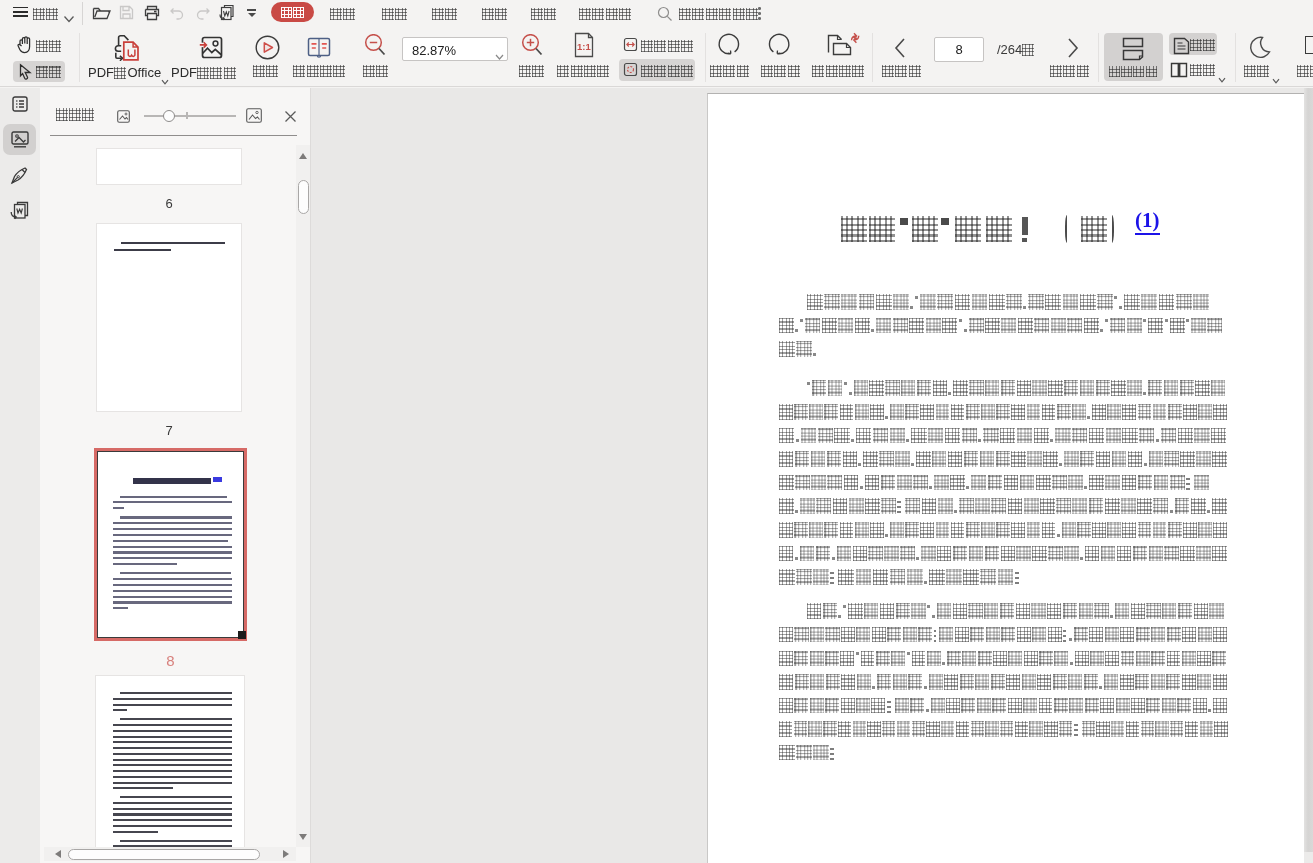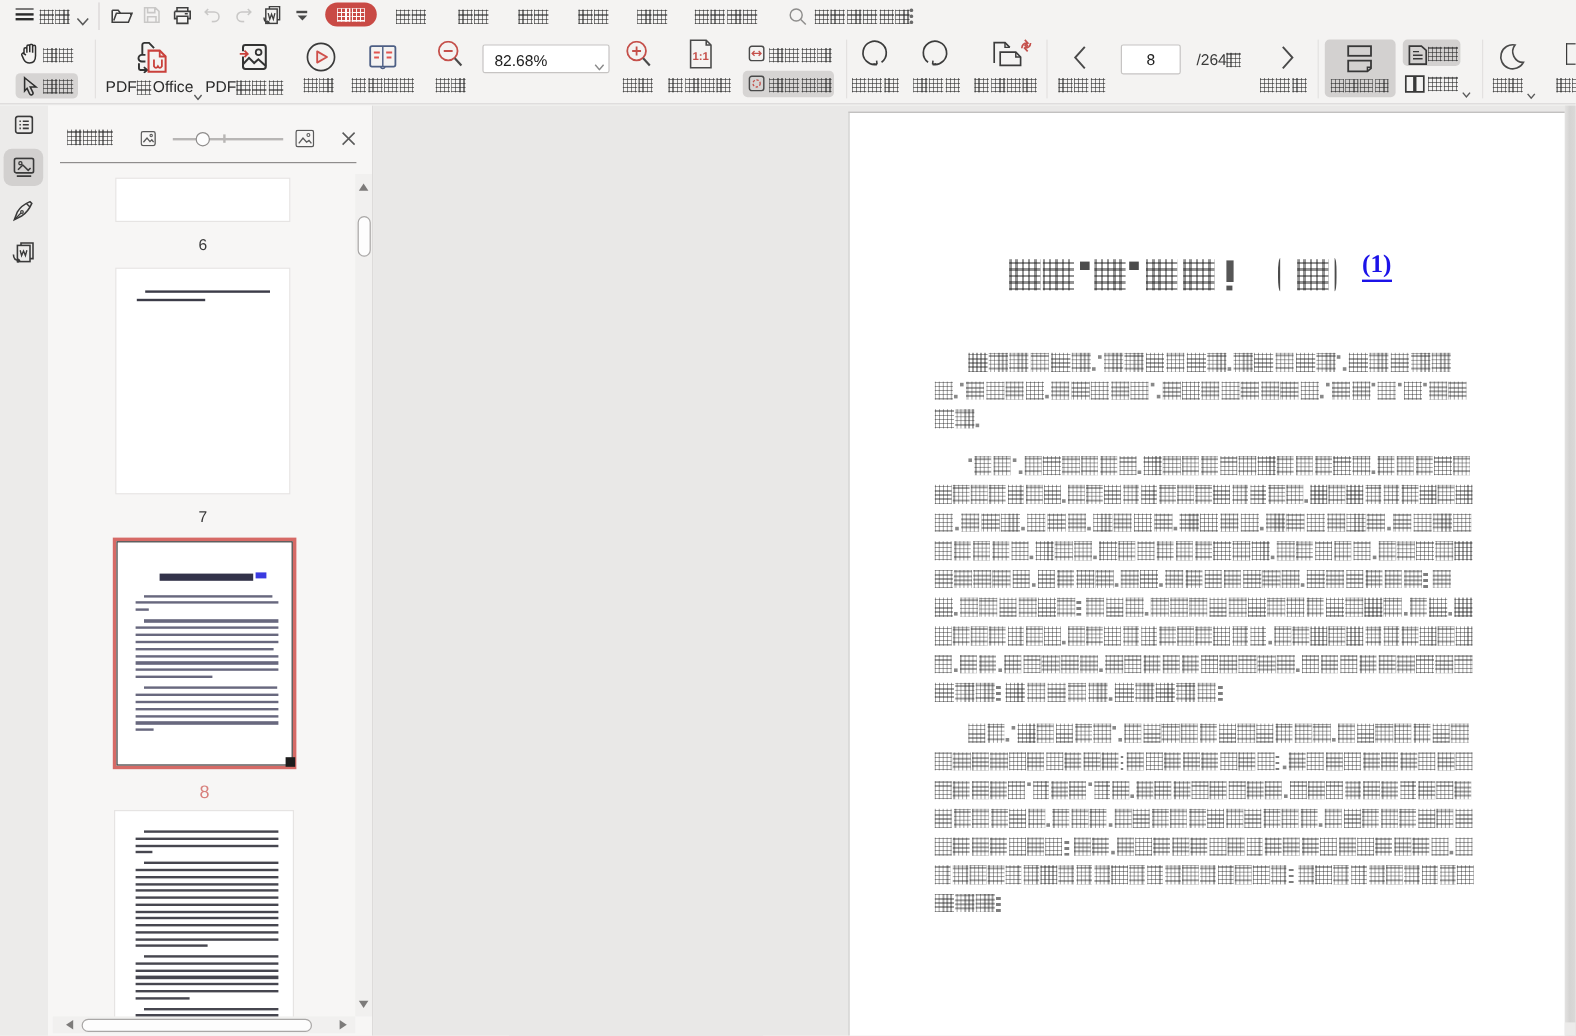--- a/index.html
+++ b/index.html
@@ -171,21 +171,21 @@
 <div class="a" style="left:364px;top:6px"><svg width="22" height="22" viewBox="0 0 22 22" fill="none">
         <circle cx="9.5" cy="8.5" r="7.8" stroke="#c5504b" stroke-width="1.5"></circle>
         <path d="M15 14.5 20.5 20.5" stroke="#4a4a4a" stroke-width="1.8"></path>
         <path d="M5.8 8.5h7.4" stroke="#c5504b" stroke-width="1.5"></path>
       </svg></div>
 <div class="a flex" style="left:362.6px;top:37px;width:26.8px">
       <i class="L " style="width:12.0px;height:12.0px"></i>
       <i class="L " style="width:12.0px;height:12.0px"></i>
     </div>
 <div class="a" style="left:402px;top:9px;width:106px;height:24px;background:#fff;border:1px solid #c6c4c3;border-radius:2px;color:#212121;font-size:13px">
-      <span style="position:absolute;left:9px;top:4.5px">82.68%</span>
+      <span style="position:absolute;left:9px;top:4.5px">82.87%</span>
     </div>
 <div class="a" style="left:495px;top:18px"><svg width="9" height="6" viewBox="0 0 9 6" fill="none">
         <path d="M1 1 4.5 5 8 1" stroke="#8a8a8a" stroke-width="1.2"></path>
       </svg></div>
 <div class="a" style="left:521px;top:6px"><svg width="22" height="22" viewBox="0 0 22 22" fill="none">
         <circle cx="9.5" cy="8.5" r="7.8" stroke="#c5504b" stroke-width="1.5"></circle>
         <path d="M15 14.5 20.5 20.5" stroke="#4a4a4a" stroke-width="1.8"></path>
         <path d="M5.8 8.5h7.4" stroke="#c5504b" stroke-width="1.5"></path>
         <path d="M9.5 4.8v7.4" stroke="#c5504b" stroke-width="1.5"></path>
       </svg></div>

